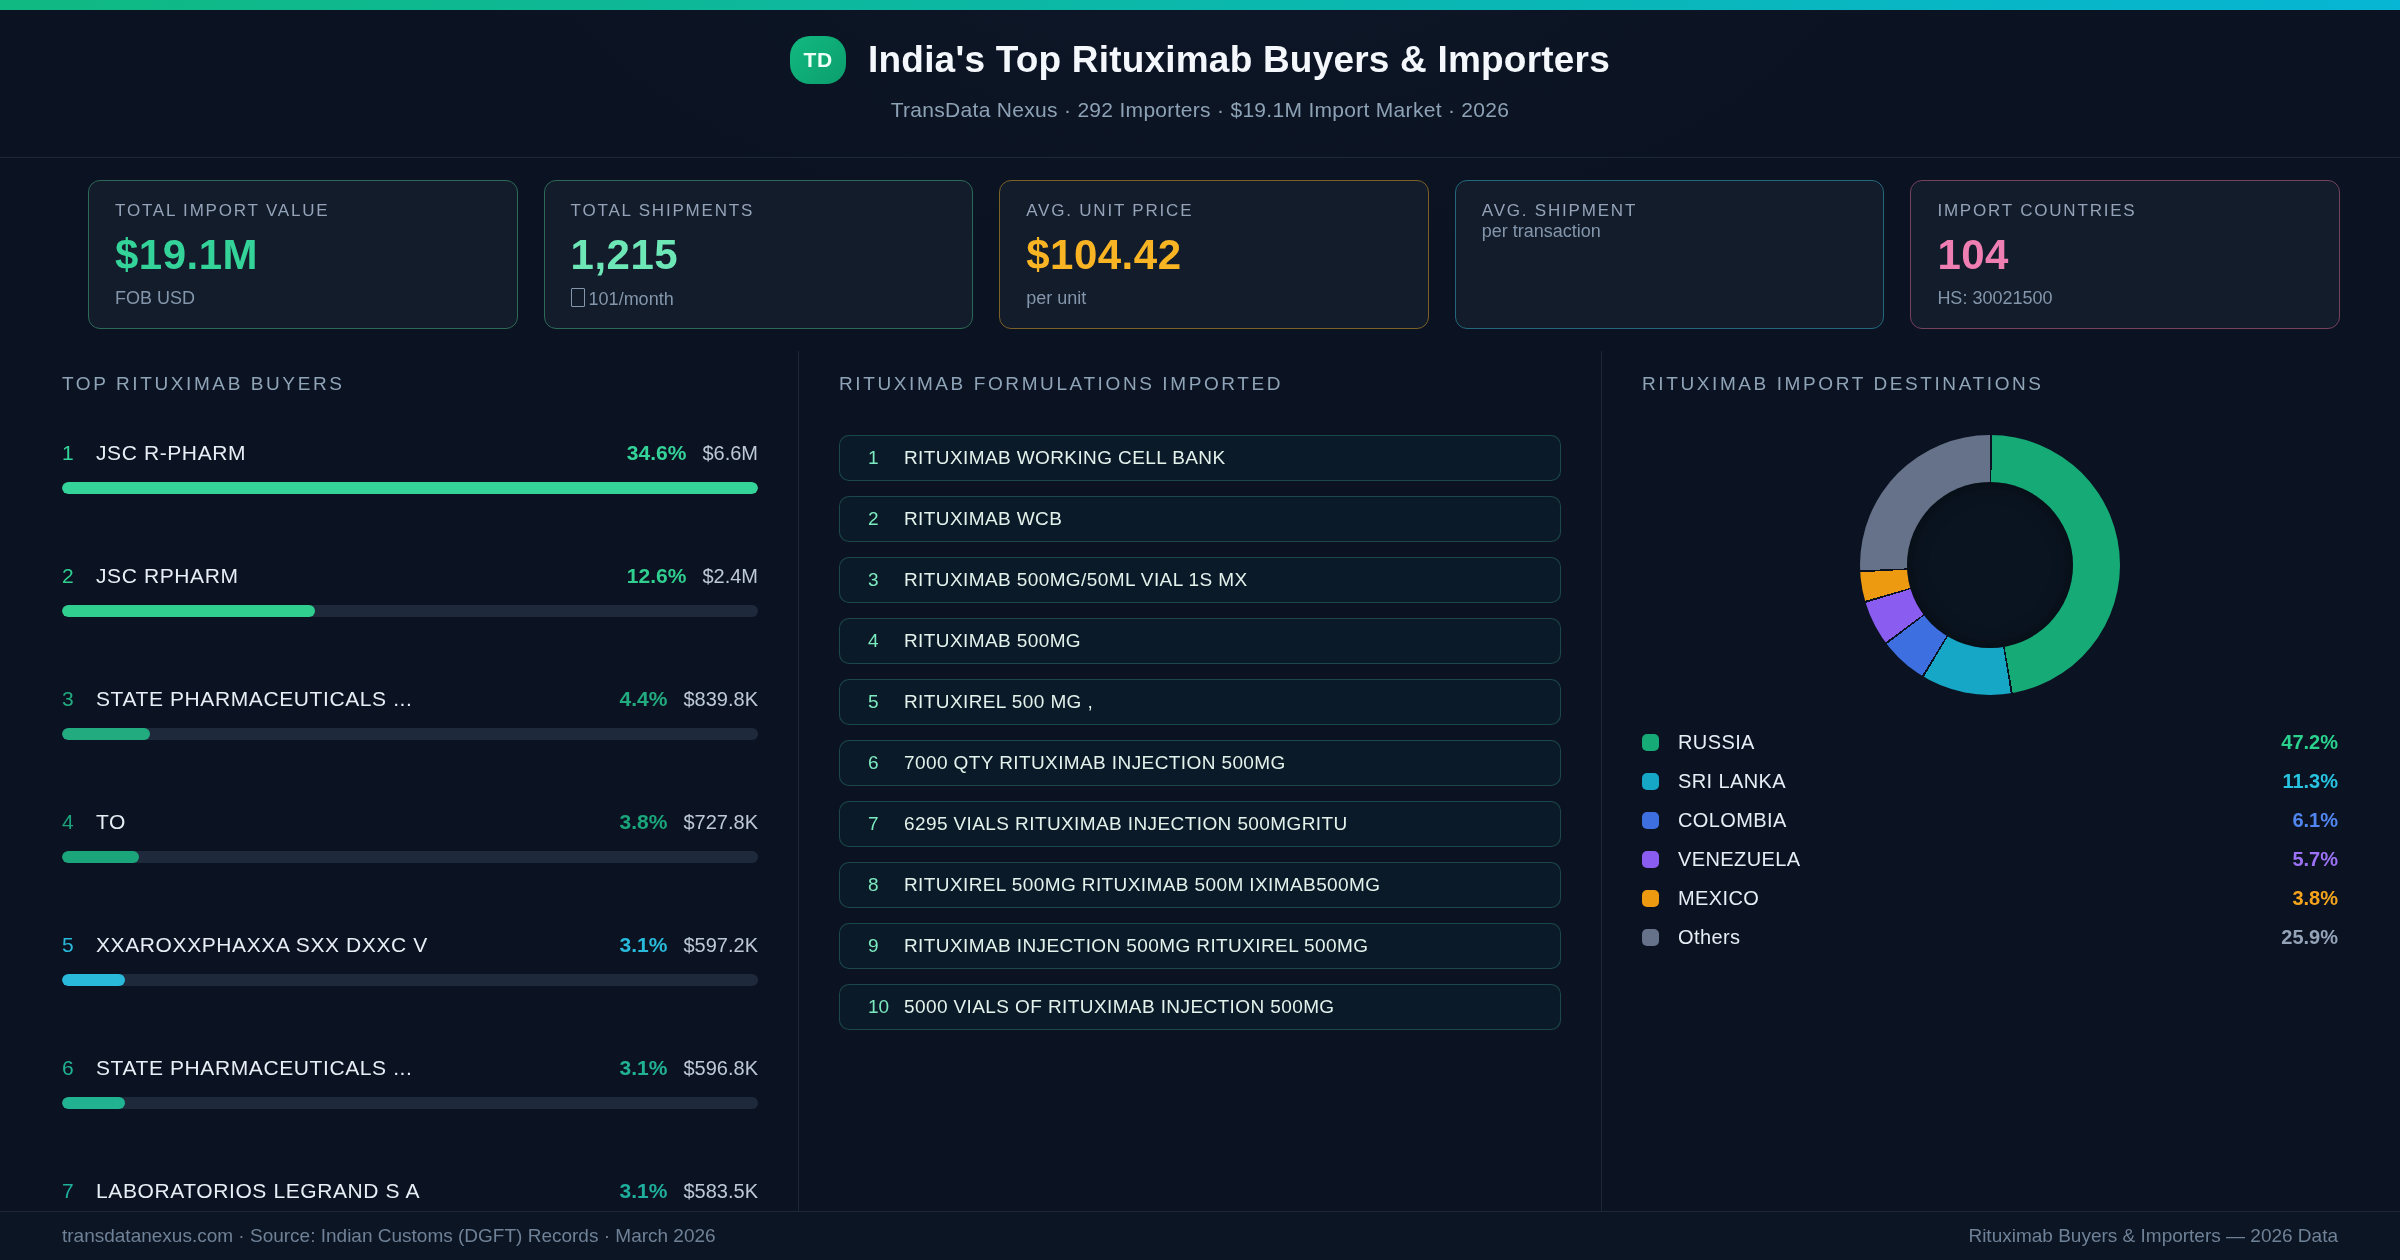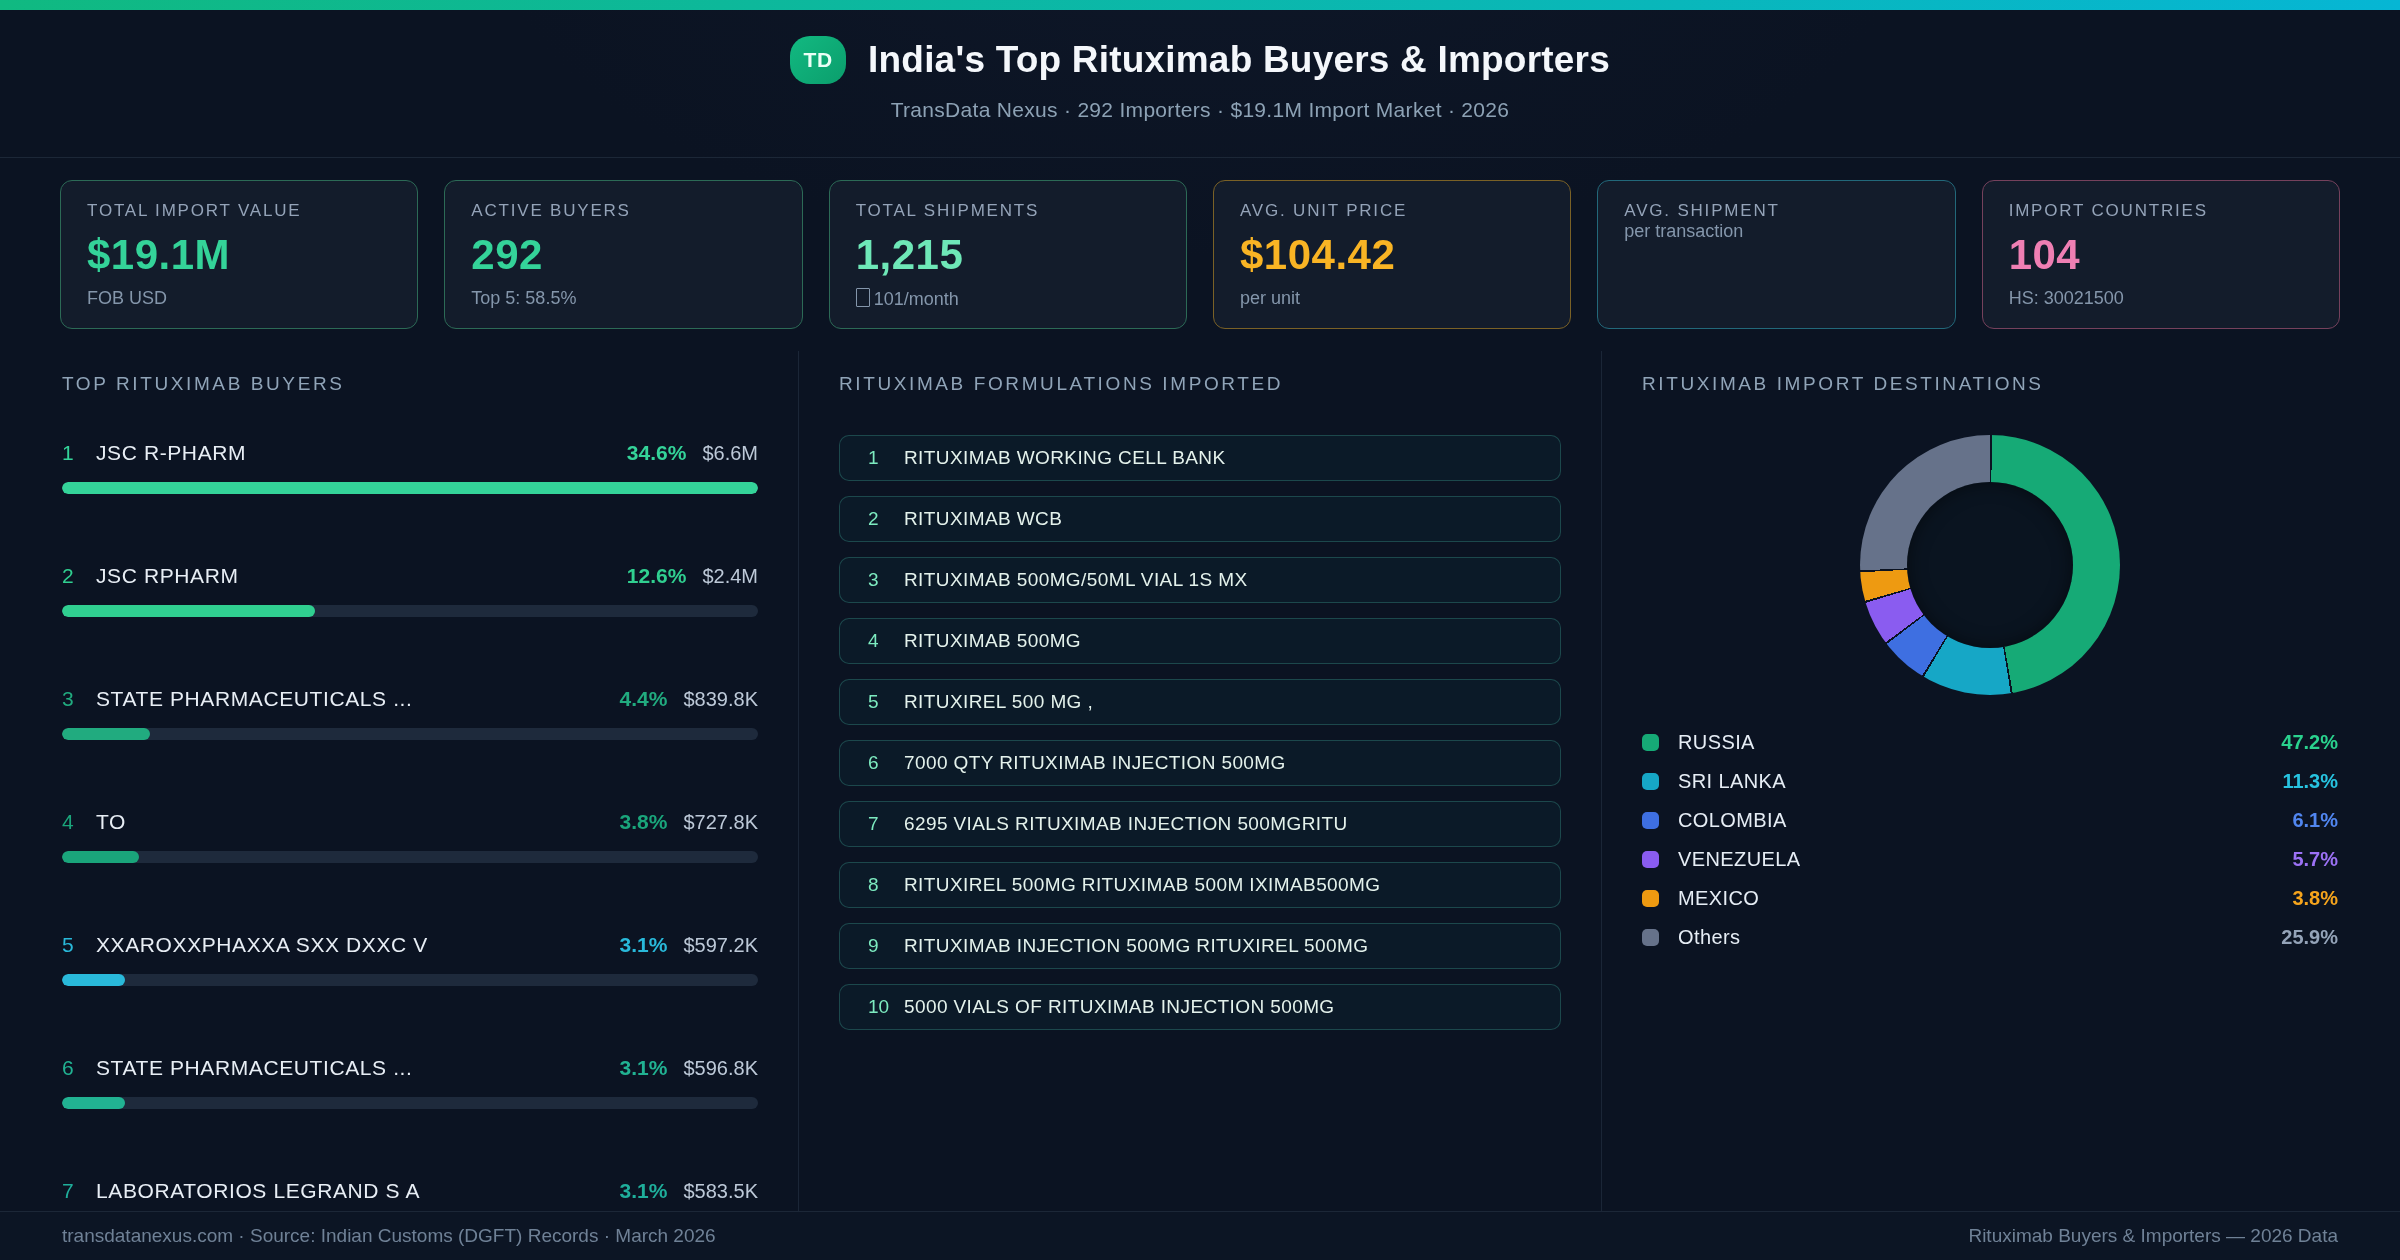--- a/index.html
+++ b/index.html
@@ -9,21 +9,21 @@
   .accent{height:10px;flex:0 0 auto;}
   
   header{flex:0 0 auto;text-align:center;padding-top:26px;height:110px;}
   .title-row{display:flex;align-items:center;justify-content:center;gap:22px;}
   .badge{width:56px;height:48px;border-radius:20px;display:inline-flex;align-items:center;justify-content:center;
     background:linear-gradient(135deg,#12b981,#0b9e6c);color:#eafff6;font-size:21px;font-weight:700;letter-spacing:.5px;}
   h1{margin:0;font-size:37px;font-weight:700;color:#f4f7fb;letter-spacing:.2px;}
   .subtitle{margin-top:14px;font-size:21px;color:#8da2b5;letter-spacing:.3px;}
   .hdiv{height:1px;background:#1c2737;flex:0 0 auto;margin-top:11px;}
   
-  .stats{flex:0 0 auto;display:flex;gap:26px;padding:22px 60px;}
+  .stats{flex:0 0 auto;display:flex;gap:26px;padding:22px 60px;margin-left:28px;}
   .card{flex:1;border:1px solid #2a4a44;border-radius:12px;background:#131c2b;padding:20px 26px 18px;}
   .s-label{font-size:17px;letter-spacing:1.8px;color:#94a3b8;font-weight:400;}
   .s-value{font-size:42px;font-weight:600;margin:10px 0 9px;letter-spacing:.5px;}
   .s-sub{font-size:18px;color:#8496ab;}
   .tofu{display:inline-block;width:12px;height:17px;border:1.5px solid #8496ab;margin-right:4px;
     vertical-align:-2px;border-radius:1px;}
   
   .main{flex:1 1 auto;display:flex;padding:0 62px;min-height:0;}
   .col{min-width:0;}
   .col-buyers{width:696px;flex:0 0 auto;}
@@ -78,25 +78,20 @@
   </header>
   <div class="hdiv"></div>
 
   <section class="stats" id="stats">
   <div class="card" style="border-color: rgb(44, 106, 86);">
     <div class="s-label">TOTAL IMPORT VALUE</div>
     <div class="s-value" style="color: rgb(52, 211, 153);">$19.1M</div>
     <div class="s-sub">FOB USD</div>
   </div>
 
-  <div class="card" style="border-color: rgb(44, 106, 86);">
-    <div class="s-label">ACTIVE BUYERS</div>
-    <div class="s-value" style="color: rgb(52, 211, 153);">292</div>
-    <div class="s-sub">Top 5: 58.5%</div>
-  </div>
 
   <div class="card" style="border-color: rgb(44, 106, 86);">
     <div class="s-label">TOTAL SHIPMENTS</div>
     <div class="s-value" style="color: rgb(110, 231, 183);">1,215</div>
     <div class="s-sub"><span class="tofu"></span>101/month</div>
   </div>
 
   <div class="card" style="border-color: rgb(122, 97, 38);">
     <div class="s-label">AVG. UNIT PRICE</div>
     <div class="s-value" style="color: rgb(249, 180, 36);">$104.42</div>

